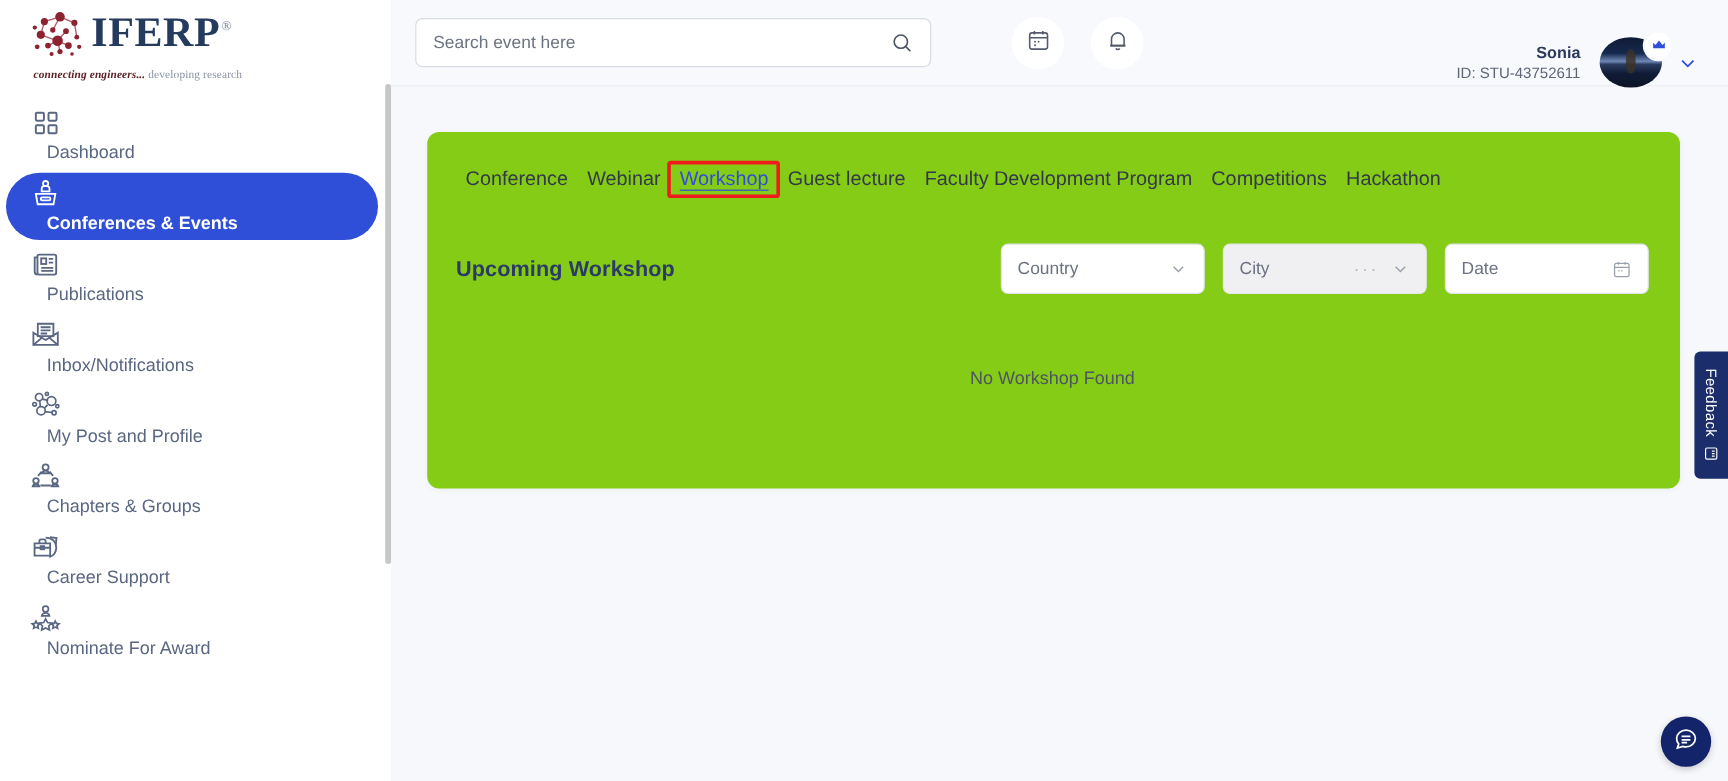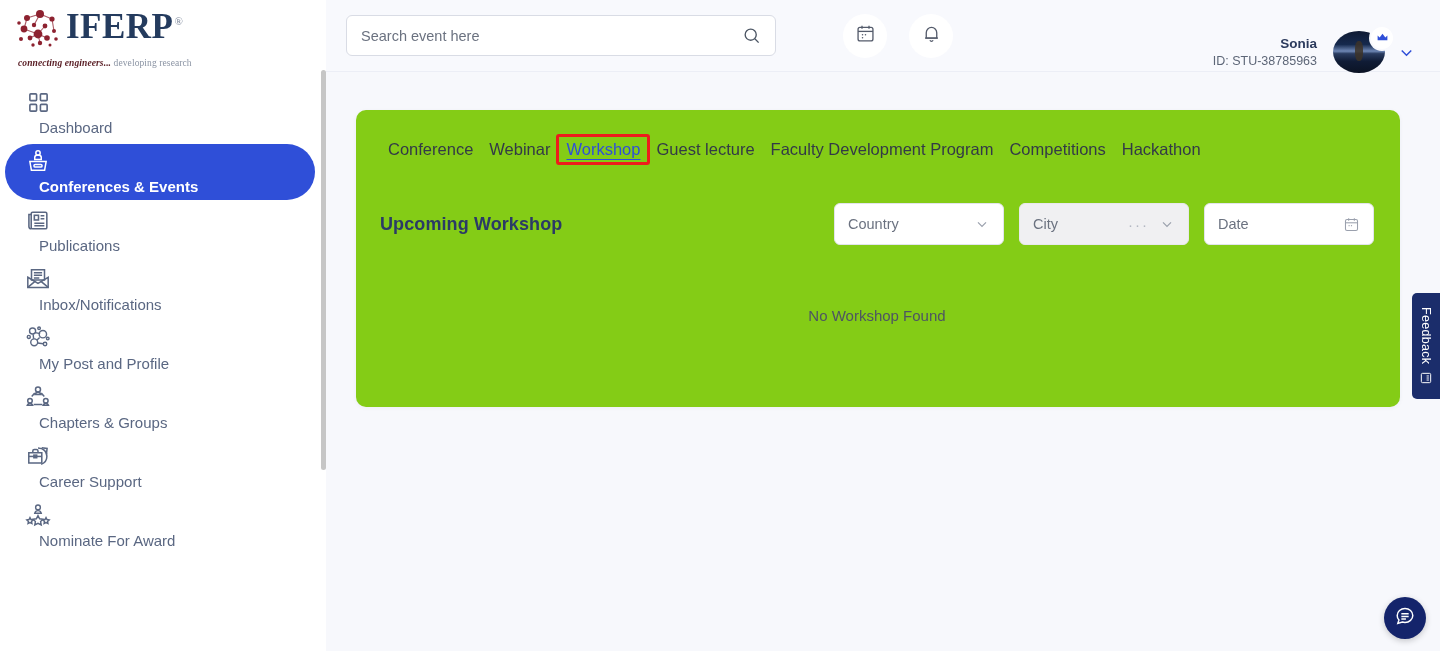--- a/index.html
+++ b/index.html
@@ -10,21 +10,21 @@
     overflow: hidden;
   }
   .app { position: relative; width: 1440px; height: 651px; display: flex; }
 
   
   .sidebar {
     width: 326px; height: 651px; background: #ffffff;
     position: relative; flex: 0 0 326px;
   }
   .logo-wrap {
-    height: 72px; display: flex; align-items: center; padding-left: 14px;
+    height: 72px; display: flex; align-items: center; padding-left: 24px;
   }
   .logo { display: flex; flex-direction: column; align-items: flex-start; }
   .logo-row { display: flex; align-items: center; }
   .logo-mark { width: 52px; height: 44px; flex: 0 0 52px; }
   .logo-text {
     font-family: "Liberation Serif", serif;
     font-size: 35px; font-weight: 700; color: #243b5e;
     letter-spacing: 0.5px; line-height: 1; position: relative;
   }
   .logo-reg {
@@ -383,21 +383,21 @@
               <path d="M10.2 19.8a2 2 0 0 0 3.6 0"></path>
           </svg>
         </span>
       </div>
 
       <div class="spacer"></div>
 
       <div class="user">
         <div class="user-txt">
           <div class="user-name">Sonia</div>
-          <div class="user-id">ID: STU-38785963</div>
+          <div class="user-id">ID: STU-43752611</div>
         </div>
         <div class="avatar-wrap">
           <div class="avatar"></div>
           <div class="crown">
             <svg viewBox="0 0 24 24" width="13" height="13" fill="#2f4fd8">
               <path d="M3 8.5 6.7 12 12 5.2 17.3 12 21 8.5v8.6H3z"></path>
             </svg>
           </div>
         </div>
         <span class="chev-user">

